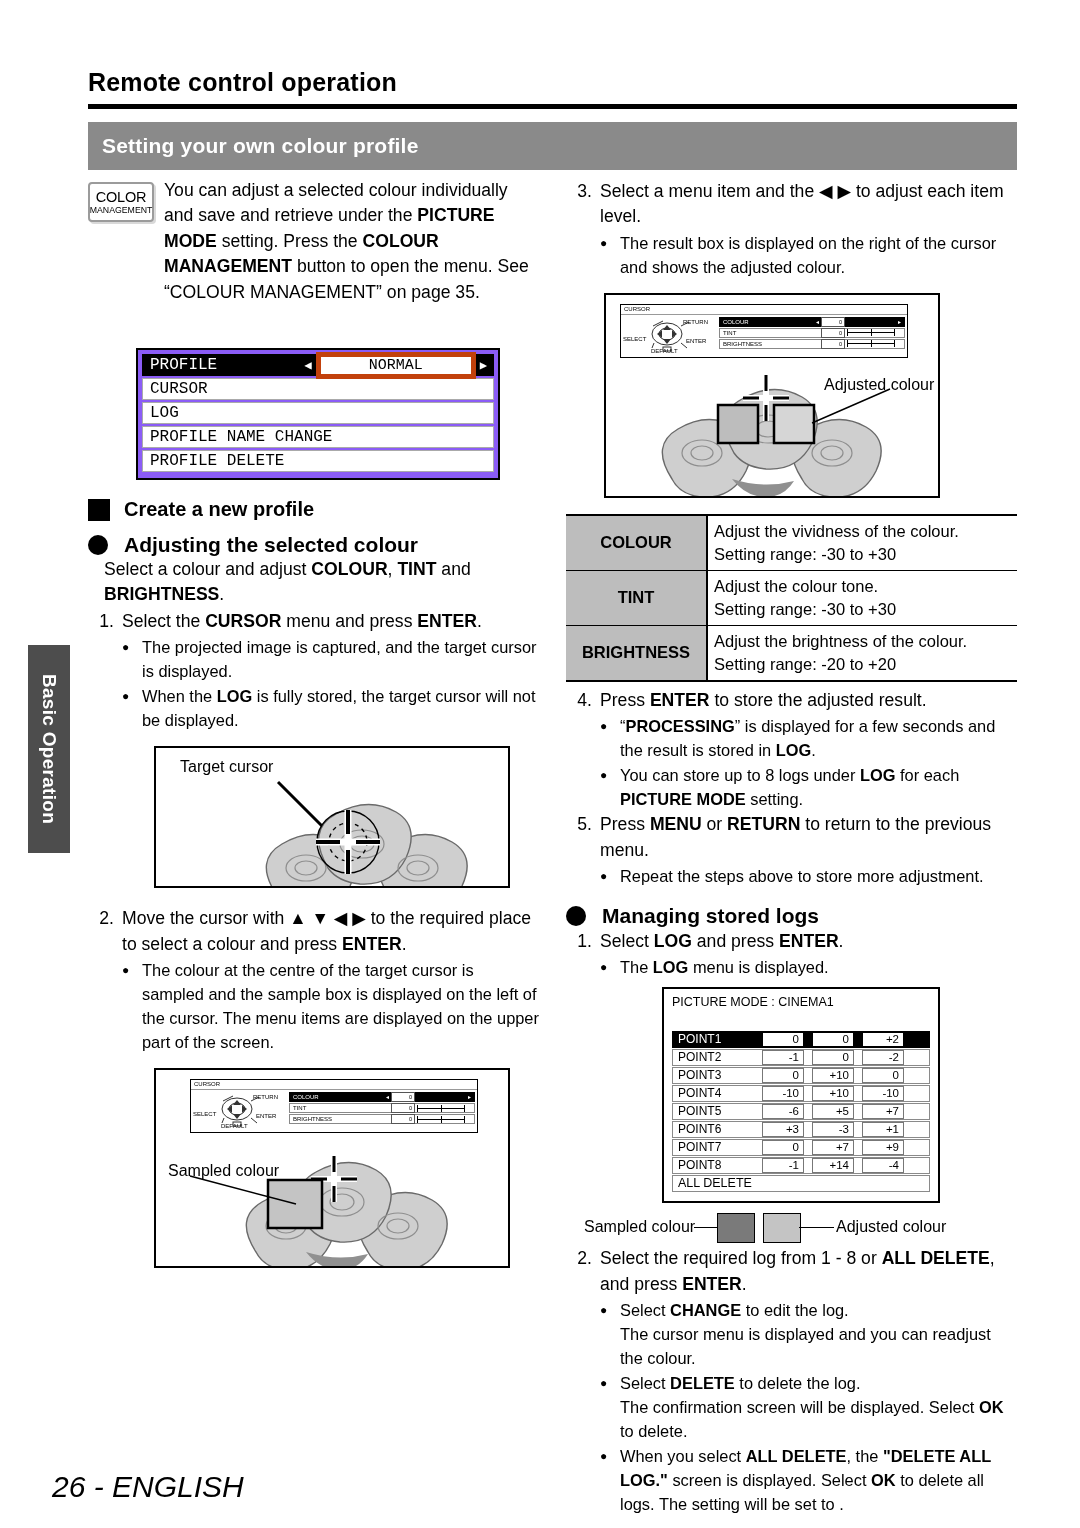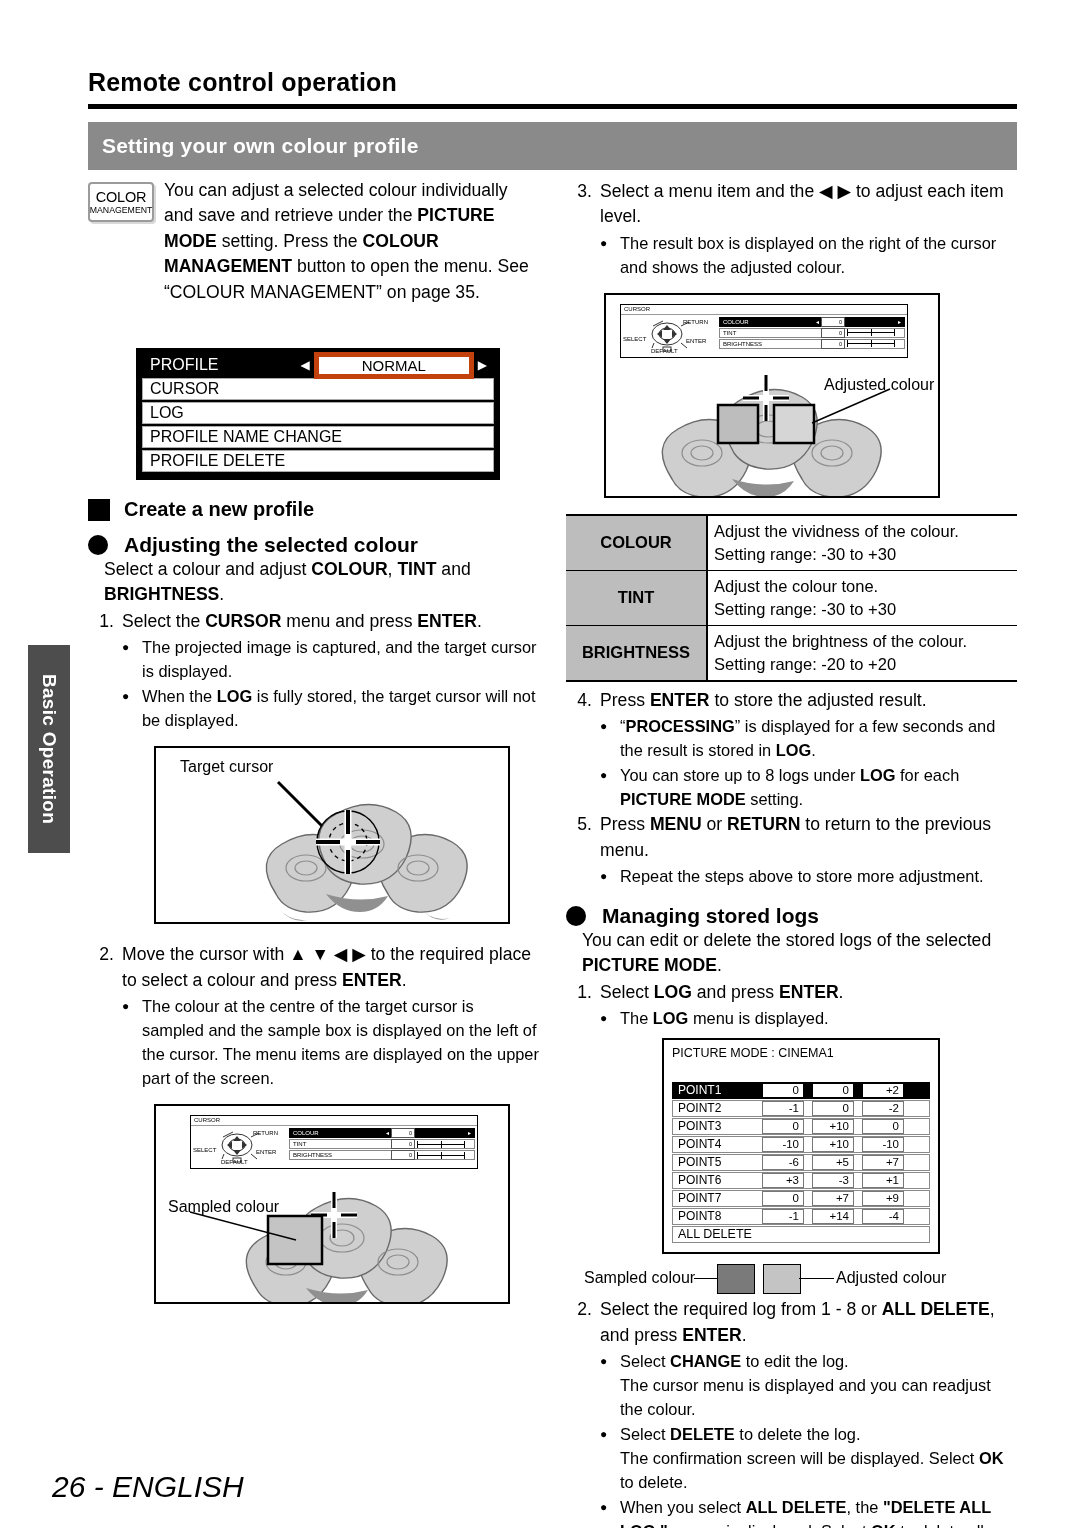--- a/index.html
+++ b/index.html
@@ -153,23 +153,24 @@
     flex: 0 0 20px; margin-right: 16px;
   }
   .h-ci .t { font-size: 21px; font-weight: bold; }
   .h-body { margin-left: 16px; }
 
   
   .osd-profile {
     margin: 20px 16px 0 48px;
     width: 364px;
     border: 2px solid #000;
-    background: #000000;
+    background: #8b5cf6;
     padding: 4px;
     box-sizing: border-box;
+    font-family: Liberation Mono, monospace;
   }
   .osd-profile .row {
     height: 22px;
     border: 1px solid #aaa;
     margin-bottom: 2px;
     font-size: 16px;
     display: flex; align-items: center;
     padding-left: 7px;
     background: #fff;
     box-sizing: border-box;
@@ -397,21 +398,21 @@
     </div>
     <div class="bul">
       <div class="dot">●</div>
       <div class="txt">The projected image is captured, and the target cursor is displayed.</div>
     </div>
     <div class="bul">
       <div class="dot">●</div>
       <div class="txt">When the <b>LOG</b> is fully stored, the target cursor will not be displayed.</div>
     </div>
 
-    <div class="fig" style="margin:14px 0 0 66px; width:356px; height:178px;">
+    <div class="fig" style="margin:14px 0 0 66px; width:356px; height:142px;">
       <div class="cap" style="left:24px; top:10px;">Target cursor</div>
       <svg width="356" height="178" style="position:absolute;left:0;top:0;">
         <line x1="122" y1="34" x2="172" y2="84" stroke="#000" stroke-width="3"></line>
         <g fill="#cfcfcf" stroke="#6a6a6a" stroke-width="1.4">
           <path d="M120 146 q-22 -34 6 -50 q30 -18 58 -2 q24 14 10 44 q-14 28 -44 26 q-22 -2 -30 -18 z"></path>
           <path d="M232 146 q-22 -34 6 -50 q30 -18 58 -2 q24 14 10 44 q-14 28 -44 26 q-22 -2 -30 -18 z"></path>
           <path d="M172 120 q-22 -38 8 -54 q32 -18 60 -2 q24 14 10 46 q-14 28 -46 26 q-22 -2 -32 -16 z"></path>
         </g>
         <g fill="none" stroke="#8e8e8e" stroke-width="1.2">
           <ellipse cx="150" cy="120" rx="20" ry="13"></ellipse>
@@ -677,23 +678,20 @@
     </div>
     <div class="bul">
       <div class="dot">●</div>
       <div class="txt">Repeat the steps above to store more adjustment.</div>
     </div>
 
     <div class="h-ci" style="margin-top:16px;">
       <div class="mark"></div>
       <div class="t">Managing stored logs</div>
     </div>
-    <div class="h-body">
-      <div class="p"><span>You can edit or delete the stored logs of the selected </span><b>PICTURE MODE</b><span>.</span></div>
-    </div>
 
     <div class="step">
       <div class="num">1.</div>
       <div class="txt"><span>Select </span><b>LOG</b><span> and press </span><b>ENTER</b><span>.</span></div>
     </div>
     <div class="bul">
       <div class="dot">●</div>
       <div class="txt">The <b>LOG</b> menu is displayed.</div>
     </div>
 

